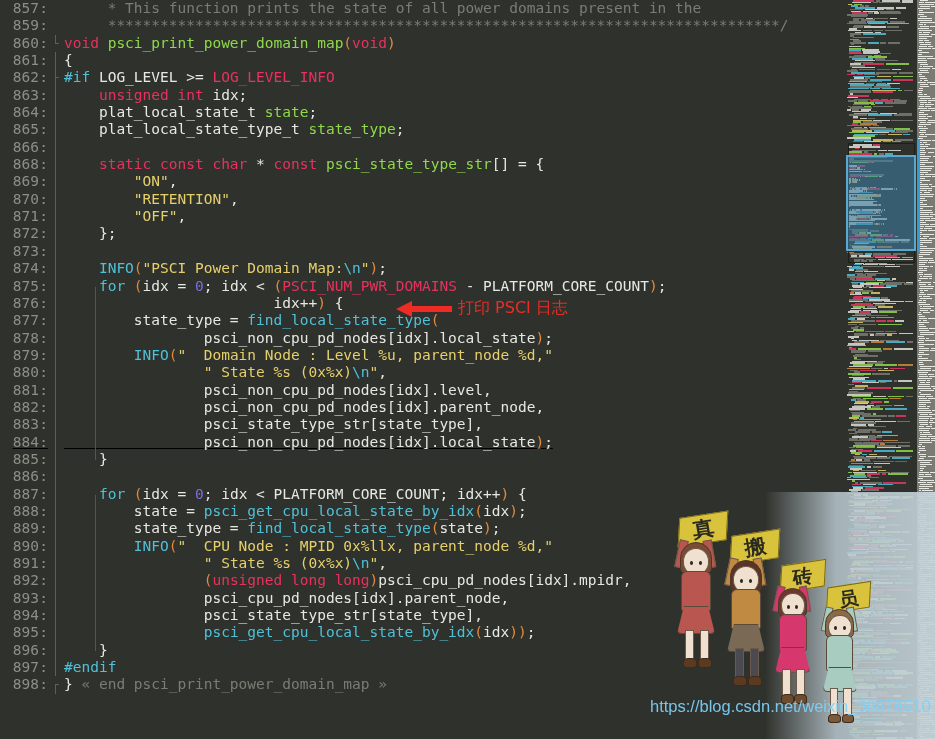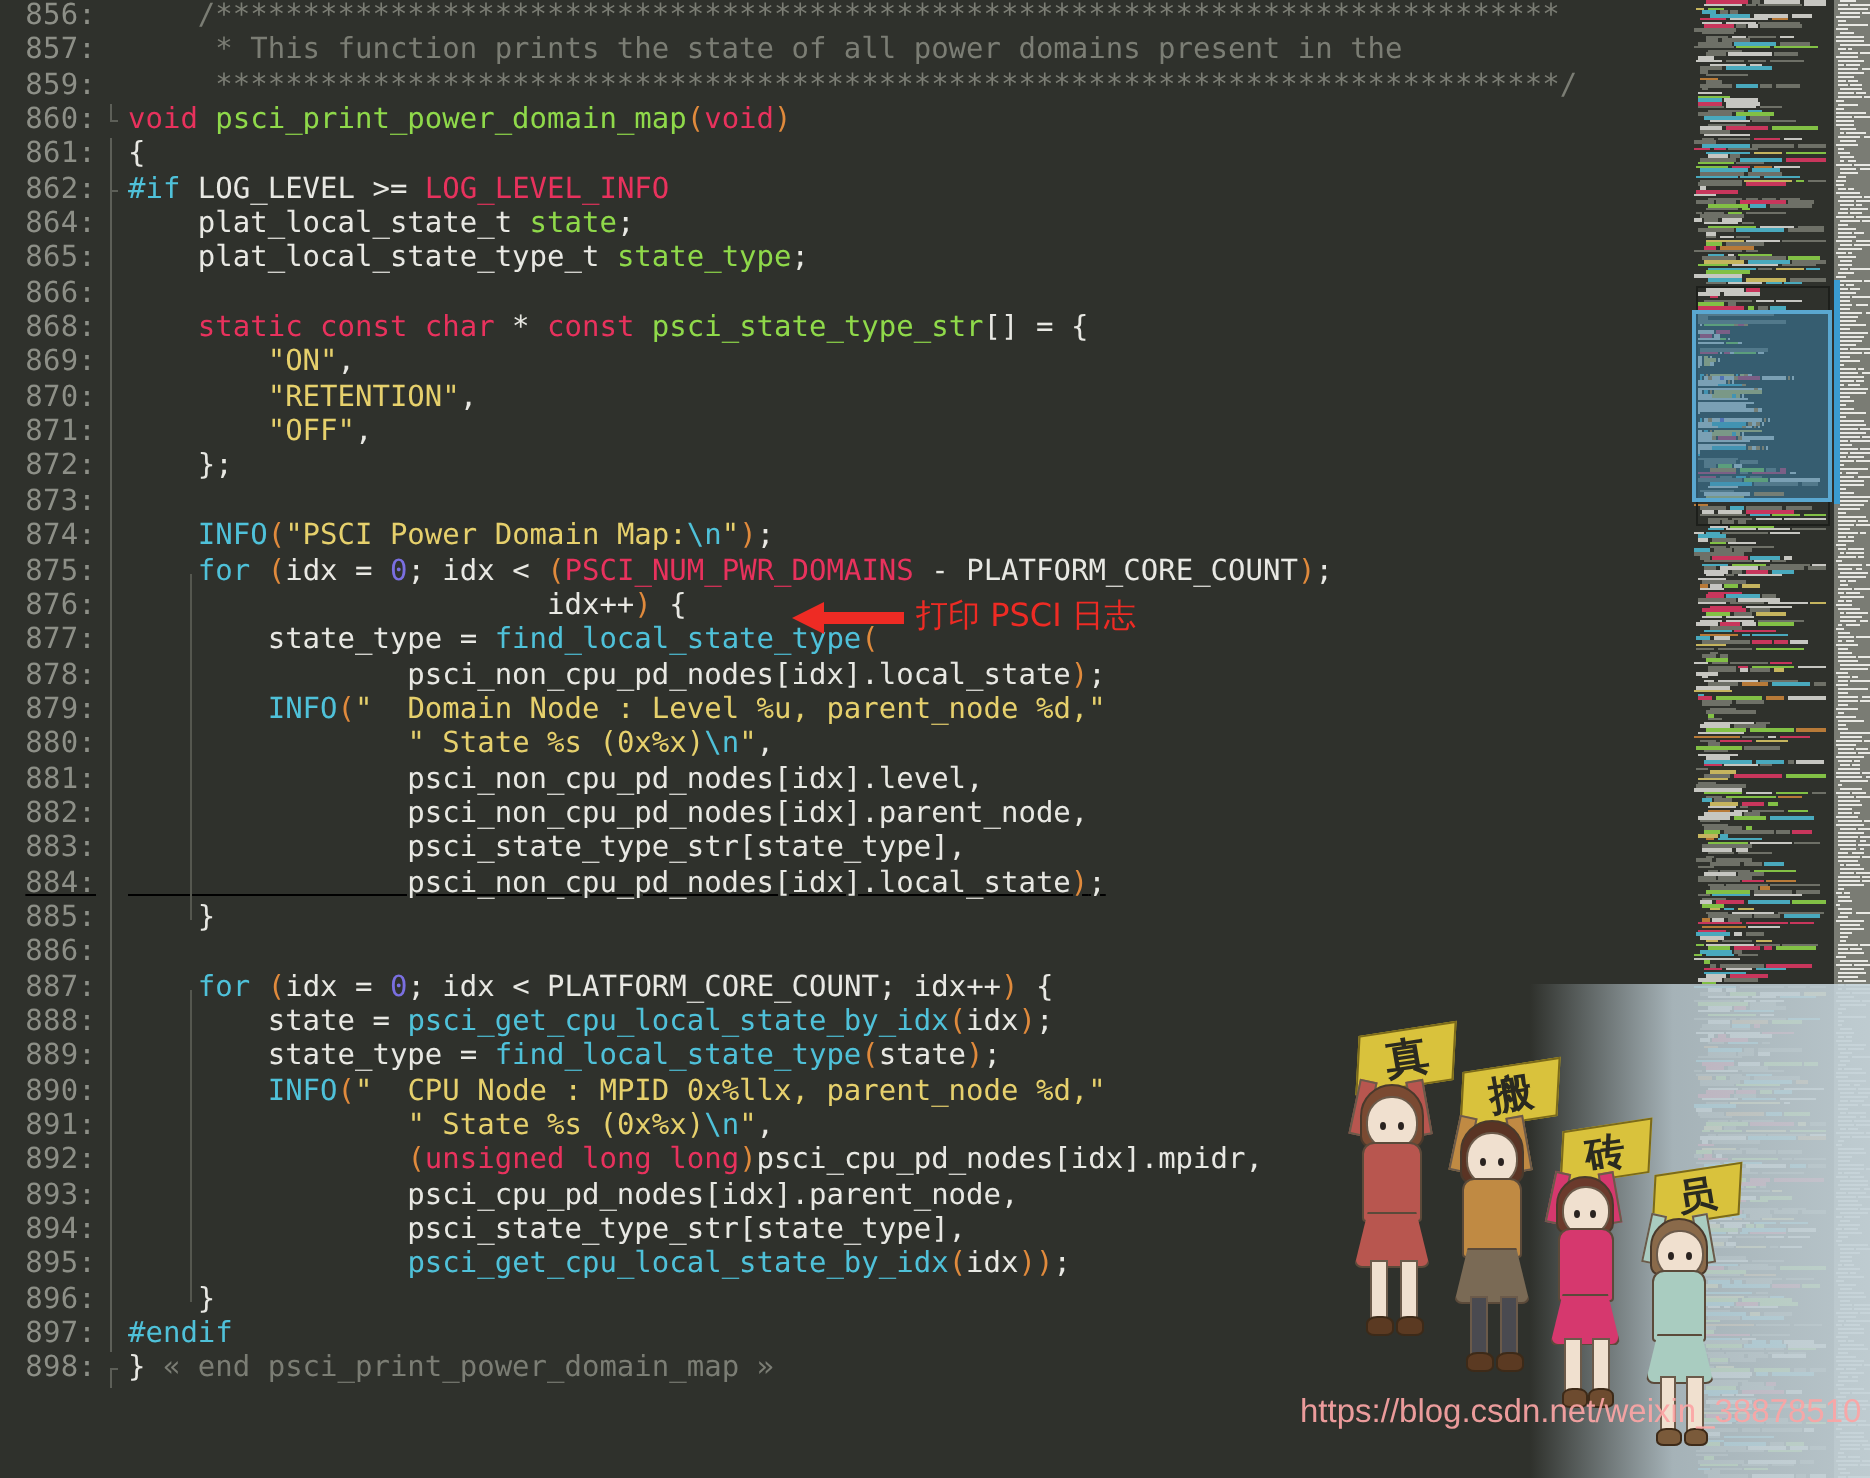--- a/index.html
+++ b/index.html
@@ -181,21 +181,21 @@
   #wm-gradient {
     position: absolute;
     right: 0; top: 0;
     width: 170px; height: 247px;
     background: linear-gradient(to right, rgba(190,205,210,0) 0%, rgba(186,201,208,0.85) 42%, rgba(196,210,216,0.92) 100%);
   }
   #wm-url {
     position: absolute;
     left: 25px;
     top: 205px;
-    color: #fca5a5;
+    color: #7dd3fc;
     font-family: "Liberation Sans", sans-serif;
     font-size: 16.5px;
     white-space: nowrap;
     opacity: 0.92;
   }
 
   
   .figure { position: absolute; }
   .sign {
     position: absolute;
@@ -246,26 +246,26 @@
     border-radius: 50%;
   }
 </style>
 </head>
 <body>
 
 <div id="app">
 
   <div id="editor">
     <div class="code-rows" id="code-rows">
-        <div class="row" style="height: 17.35px; line-height: 17.35px;"><div class="gutter">856:</div><div class="foldcol"></div><div class="codetext"><span class="plain">    </span><span class="cmt">/*****************************************************************************</span></div></div>
         <div class="row" style="height: 17.35px; line-height: 17.35px;"><div class="gutter">857:</div><div class="foldcol"></div><div class="codetext"><span class="cmt">     * This function prints the state of all power domains present in the</span></div></div>
         <div class="row" style="height: 17.35px; line-height: 17.35px;"><div class="gutter">859:</div><div class="foldcol"></div><div class="codetext"><span class="cmt">     *****************************************************************************/</span></div></div>
         <div class="row" style="height: 17.35px; line-height: 17.35px;"><div class="gutter">860:</div><div class="foldcol"><div class="vline half-bot"></div><div class="tick" style="top: 8px;"></div></div><div class="codetext"><span class="kw">void</span><span class="plain"> </span><span class="fn">psci_print_power_domain_map</span><span class="punc">(</span><span class="kw">void</span><span class="punc">)</span></div></div>
         <div class="row" style="height: 17.35px; line-height: 17.35px;"><div class="gutter">861:</div><div class="foldcol"><div class="vline"></div></div><div class="codetext"><span class="plain">{</span></div></div>
         <div class="row" style="height: 17.35px; line-height: 17.35px;"><div class="gutter">862:</div><div class="foldcol"><div class="vline"></div><div class="tick"></div></div><div class="codetext"><span class="ctrl">#if</span><span class="plain"> LOG_LEVEL &gt;= </span><span class="macro">LOG_LEVEL_INFO</span></div></div>
+        <div class="row" style="height: 17.35px; line-height: 17.35px;"><div class="gutter">863:</div><div class="foldcol"><div class="vline"></div></div><div class="codetext"><span class="plain">    </span><span class="kw">unsigned int</span><span class="plain"> idx;</span></div></div>
         <div class="row" style="height: 17.35px; line-height: 17.35px;"><div class="gutter">864:</div><div class="foldcol"><div class="vline"></div></div><div class="codetext"><span class="plain">    plat_local_state_t </span><span class="fn">state</span><span class="plain">;</span></div></div>
         <div class="row" style="height: 17.35px; line-height: 17.35px;"><div class="gutter">865:</div><div class="foldcol"><div class="vline"></div></div><div class="codetext"><span class="plain">    plat_local_state_type_t </span><span class="fn">state_type</span><span class="plain">;</span></div></div>
         <div class="row" style="height: 17.35px; line-height: 17.35px;"><div class="gutter">866:</div><div class="foldcol"><div class="vline"></div></div><div class="codetext">&nbsp;</div></div>
         <div class="row" style="height: 17.35px; line-height: 17.35px;"><div class="gutter">868:</div><div class="foldcol"><div class="vline"></div></div><div class="codetext"><span class="plain">    </span><span class="kw">static const char</span><span class="plain"> * </span><span class="kw">const</span><span class="plain"> </span><span class="fn">psci_state_type_str</span><span class="plain">[] = {</span></div></div>
         <div class="row" style="height: 17.35px; line-height: 17.35px;"><div class="gutter">869:</div><div class="foldcol"><div class="vline"></div></div><div class="codetext"><span class="plain">        </span><span class="str">"ON"</span><span class="plain">,</span></div></div>
         <div class="row" style="height: 17.35px; line-height: 17.35px;"><div class="gutter">870:</div><div class="foldcol"><div class="vline"></div></div><div class="codetext"><span class="plain">        </span><span class="str">"RETENTION"</span><span class="plain">,</span></div></div>
         <div class="row" style="height: 17.35px; line-height: 17.35px;"><div class="gutter">871:</div><div class="foldcol"><div class="vline"></div></div><div class="codetext"><span class="plain">        </span><span class="str">"OFF"</span><span class="plain">,</span></div></div>
         <div class="row" style="height: 17.35px; line-height: 17.35px;"><div class="gutter">872:</div><div class="foldcol"><div class="vline"></div></div><div class="codetext"><span class="plain">    };</span></div></div>
         <div class="row" style="height: 17.35px; line-height: 17.35px;"><div class="gutter">873:</div><div class="foldcol"><div class="vline"></div></div><div class="codetext">&nbsp;</div></div>
         <div class="row" style="height: 17.35px; line-height: 17.35px;"><div class="gutter">874:</div><div class="foldcol"><div class="vline"></div></div><div class="codetext"><span class="plain">    </span><span class="call">INFO</span><span class="punc">(</span><span class="str">"PSCI Power Domain Map:</span><span class="esc">\n</span><span class="str">"</span><span class="punc">)</span><span class="plain">;</span></div></div>

